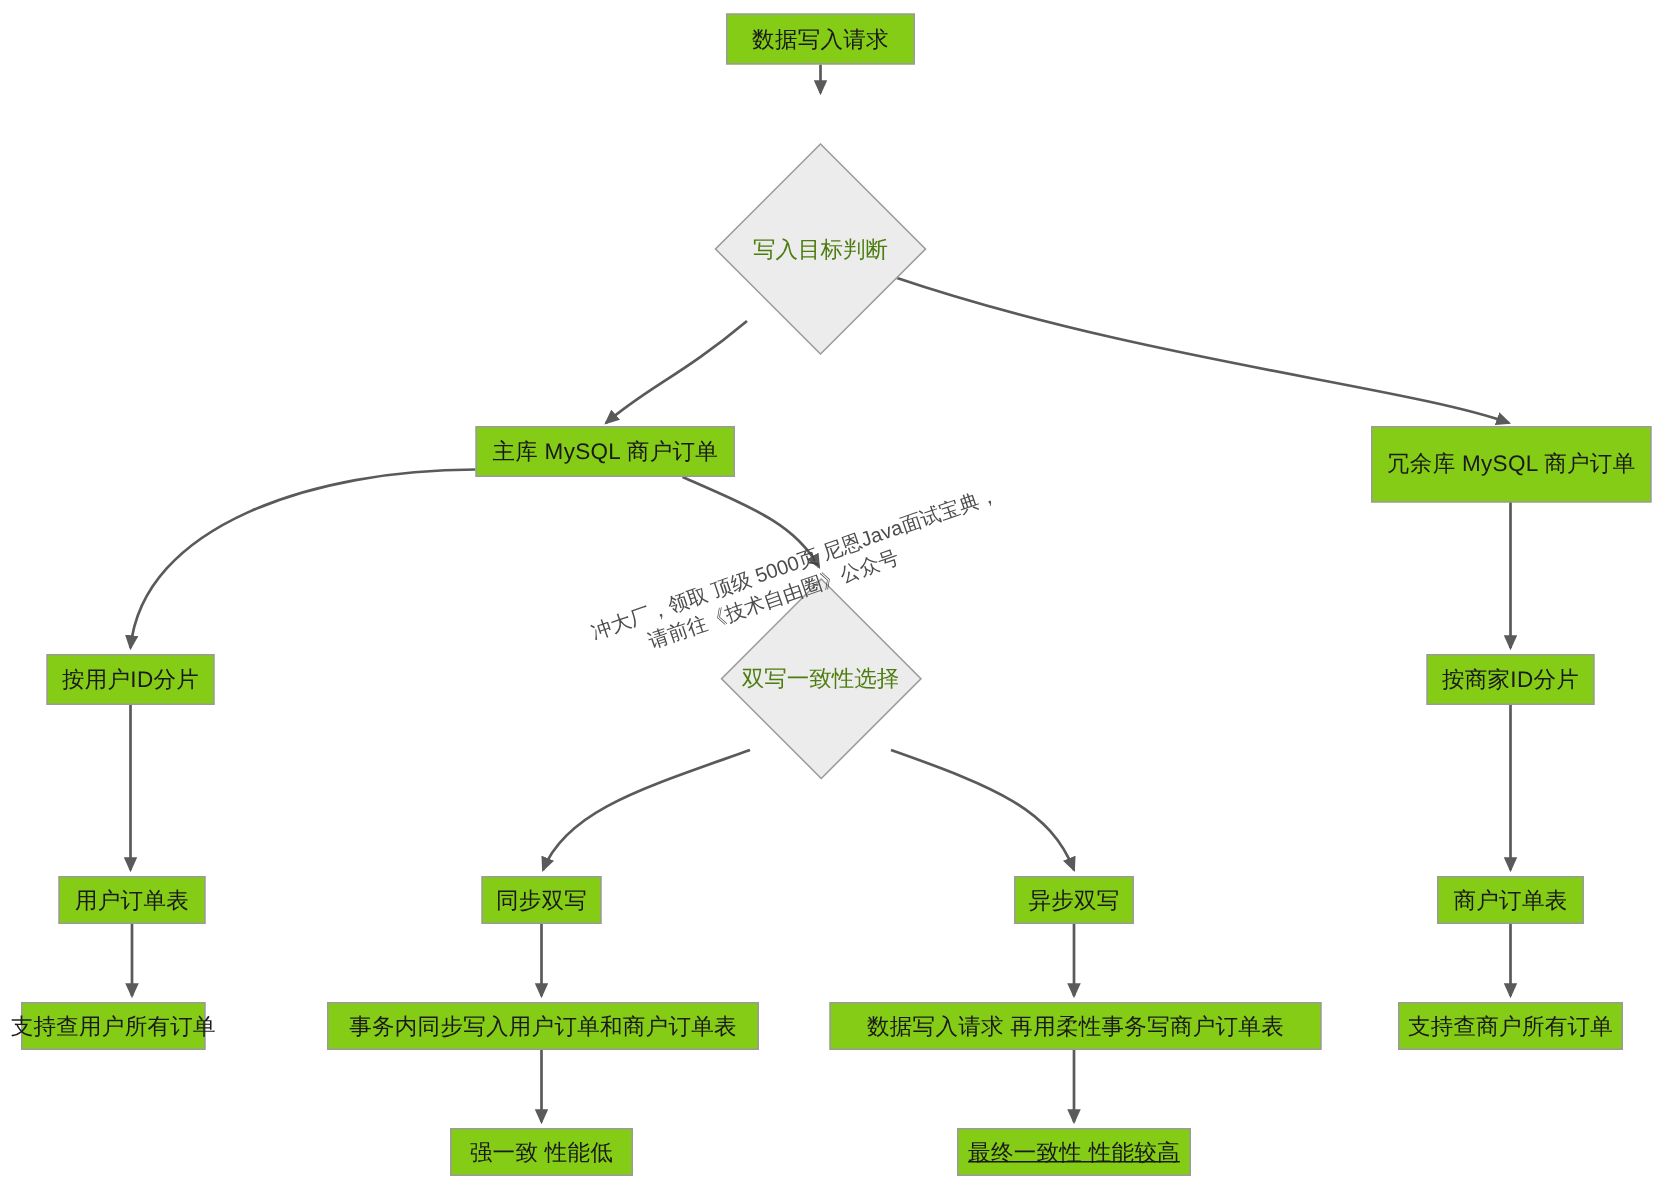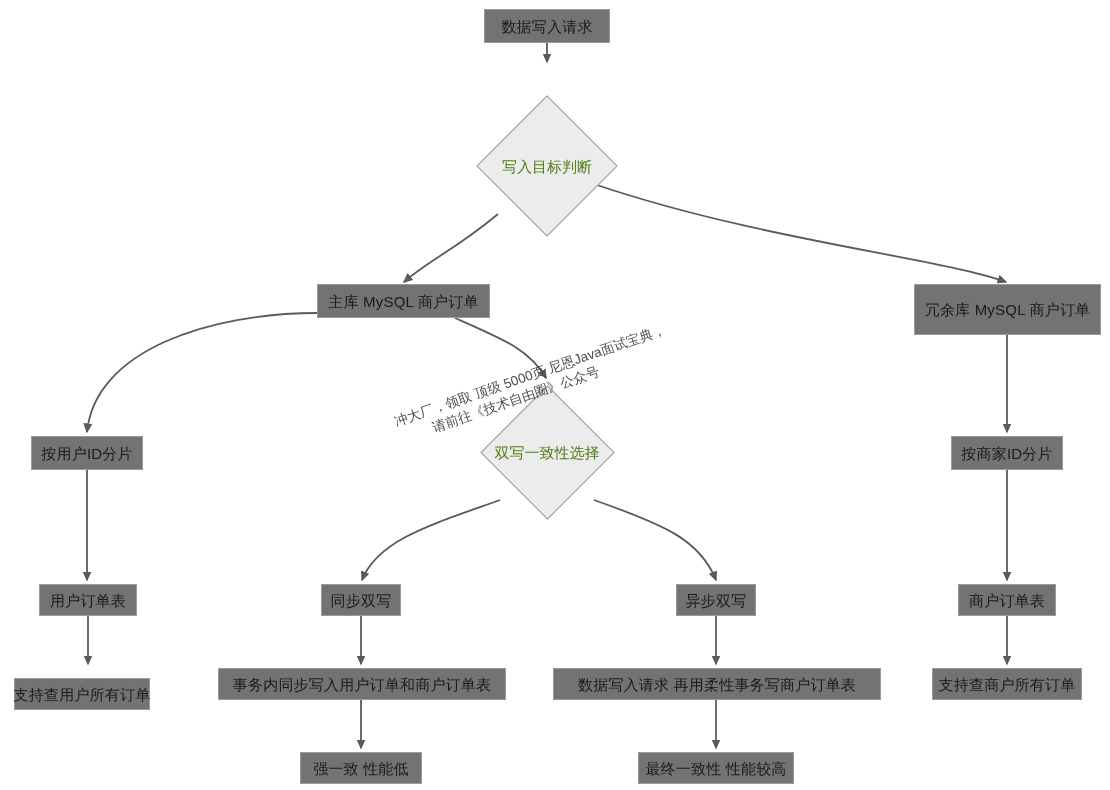--- a/index.html
+++ b/index.html
@@ -21,21 +21,21 @@
     position: absolute;
     left: 0;
     top: 0;
     width: 1110px;
     height: 790px;
     pointer-events: none;
   }
   .node {
     position: absolute;
     box-sizing: border-box;
-    background: #737373;
+    background: #84cc16;
     border: 1px solid #9a9a9a;
     color: #1a1a1a;
     font-size: 15px;
     line-height: 1;
     display: flex;
     align-items: center;
     justify-content: center;
     white-space: nowrap;
     letter-spacing: 0.2px;
   }
@@ -108,26 +108,26 @@
       <div class="node" style="left: 317px; top: 284px; width: 173px; height: 34px;">主库 MySQL 商户订单</div>
       <div class="node" style="left: 914px; top: 284px; width: 187px; height: 51px;">冗余库 MySQL  商户订单</div>
       <div class="node" style="left: 31px; top: 436px; width: 112px; height: 34px;">按用户ID分片</div>
       <div class="diamond" style="left: 499.5px; top: 404.5px; width: 95px; height: 95px;"></div>
       <div class="diamond-label" style="left: 467px; top: 440px; width: 160px; height: 24px; text-align: right;">双写一致性选择</div>
       <div class="node" style="left: 951px; top: 436px; width: 112px; height: 34px;">按商家ID分片</div>
       <div class="node" style="left: 39px; top: 584px; width: 98px; height: 32px;">用户订单表</div>
       <div class="node" style="left: 321px; top: 584px; width: 80px; height: 32px;">同步双写</div>
       <div class="node" style="left: 676px; top: 584px; width: 80px; height: 32px;">异步双写</div>
       <div class="node" style="left: 958px; top: 584px; width: 98px; height: 32px;">商户订单表</div>
-      <div class="node" style="left: 14px; top: 668px; width: 136px; height: 32px; margin-top: 10px;">支持查用户所有订单</div>
+      <div class="node" style="left: 14px; top: 668px; width: 123px; height: 32px;">支持查用户所有订单</div>
       <div class="node" style="left: 218px; top: 668px; width: 288px; height: 32px;">事务内同步写入用户订单和商户订单表</div>
       <div class="node" style="left: 553px; top: 668px; width: 328px; height: 32px;">数据写入请求 再用柔性事务写商户订单表</div>
       <div class="node" style="left: 932px; top: 668px; width: 150px; height: 32px;">支持查商户所有订单</div>
       <div class="node" style="left: 300px; top: 752px; width: 122px; height: 32px;">强一致 性能低</div>
-      <div class="node" style="left: 638px; top: 752px; width: 156px; height: 32px;">最终一致性 性能较高</div>
+      <div class="node" style="left: 638px; top: 752px; width: 156px; height: 32px; text-decoration: underline;">最终一致性 性能较高</div>
     </div>
 
   <div class="watermark" style="left: 392px; top: 414px;">
     <div class="l1">冲大厂，领取 顶级  5000页 尼恩Java面试宝典，</div>
     <div class="l2">请前往《技术自由圈》公众号</div>
   </div>
 
 </div>
 
 </body></html>

